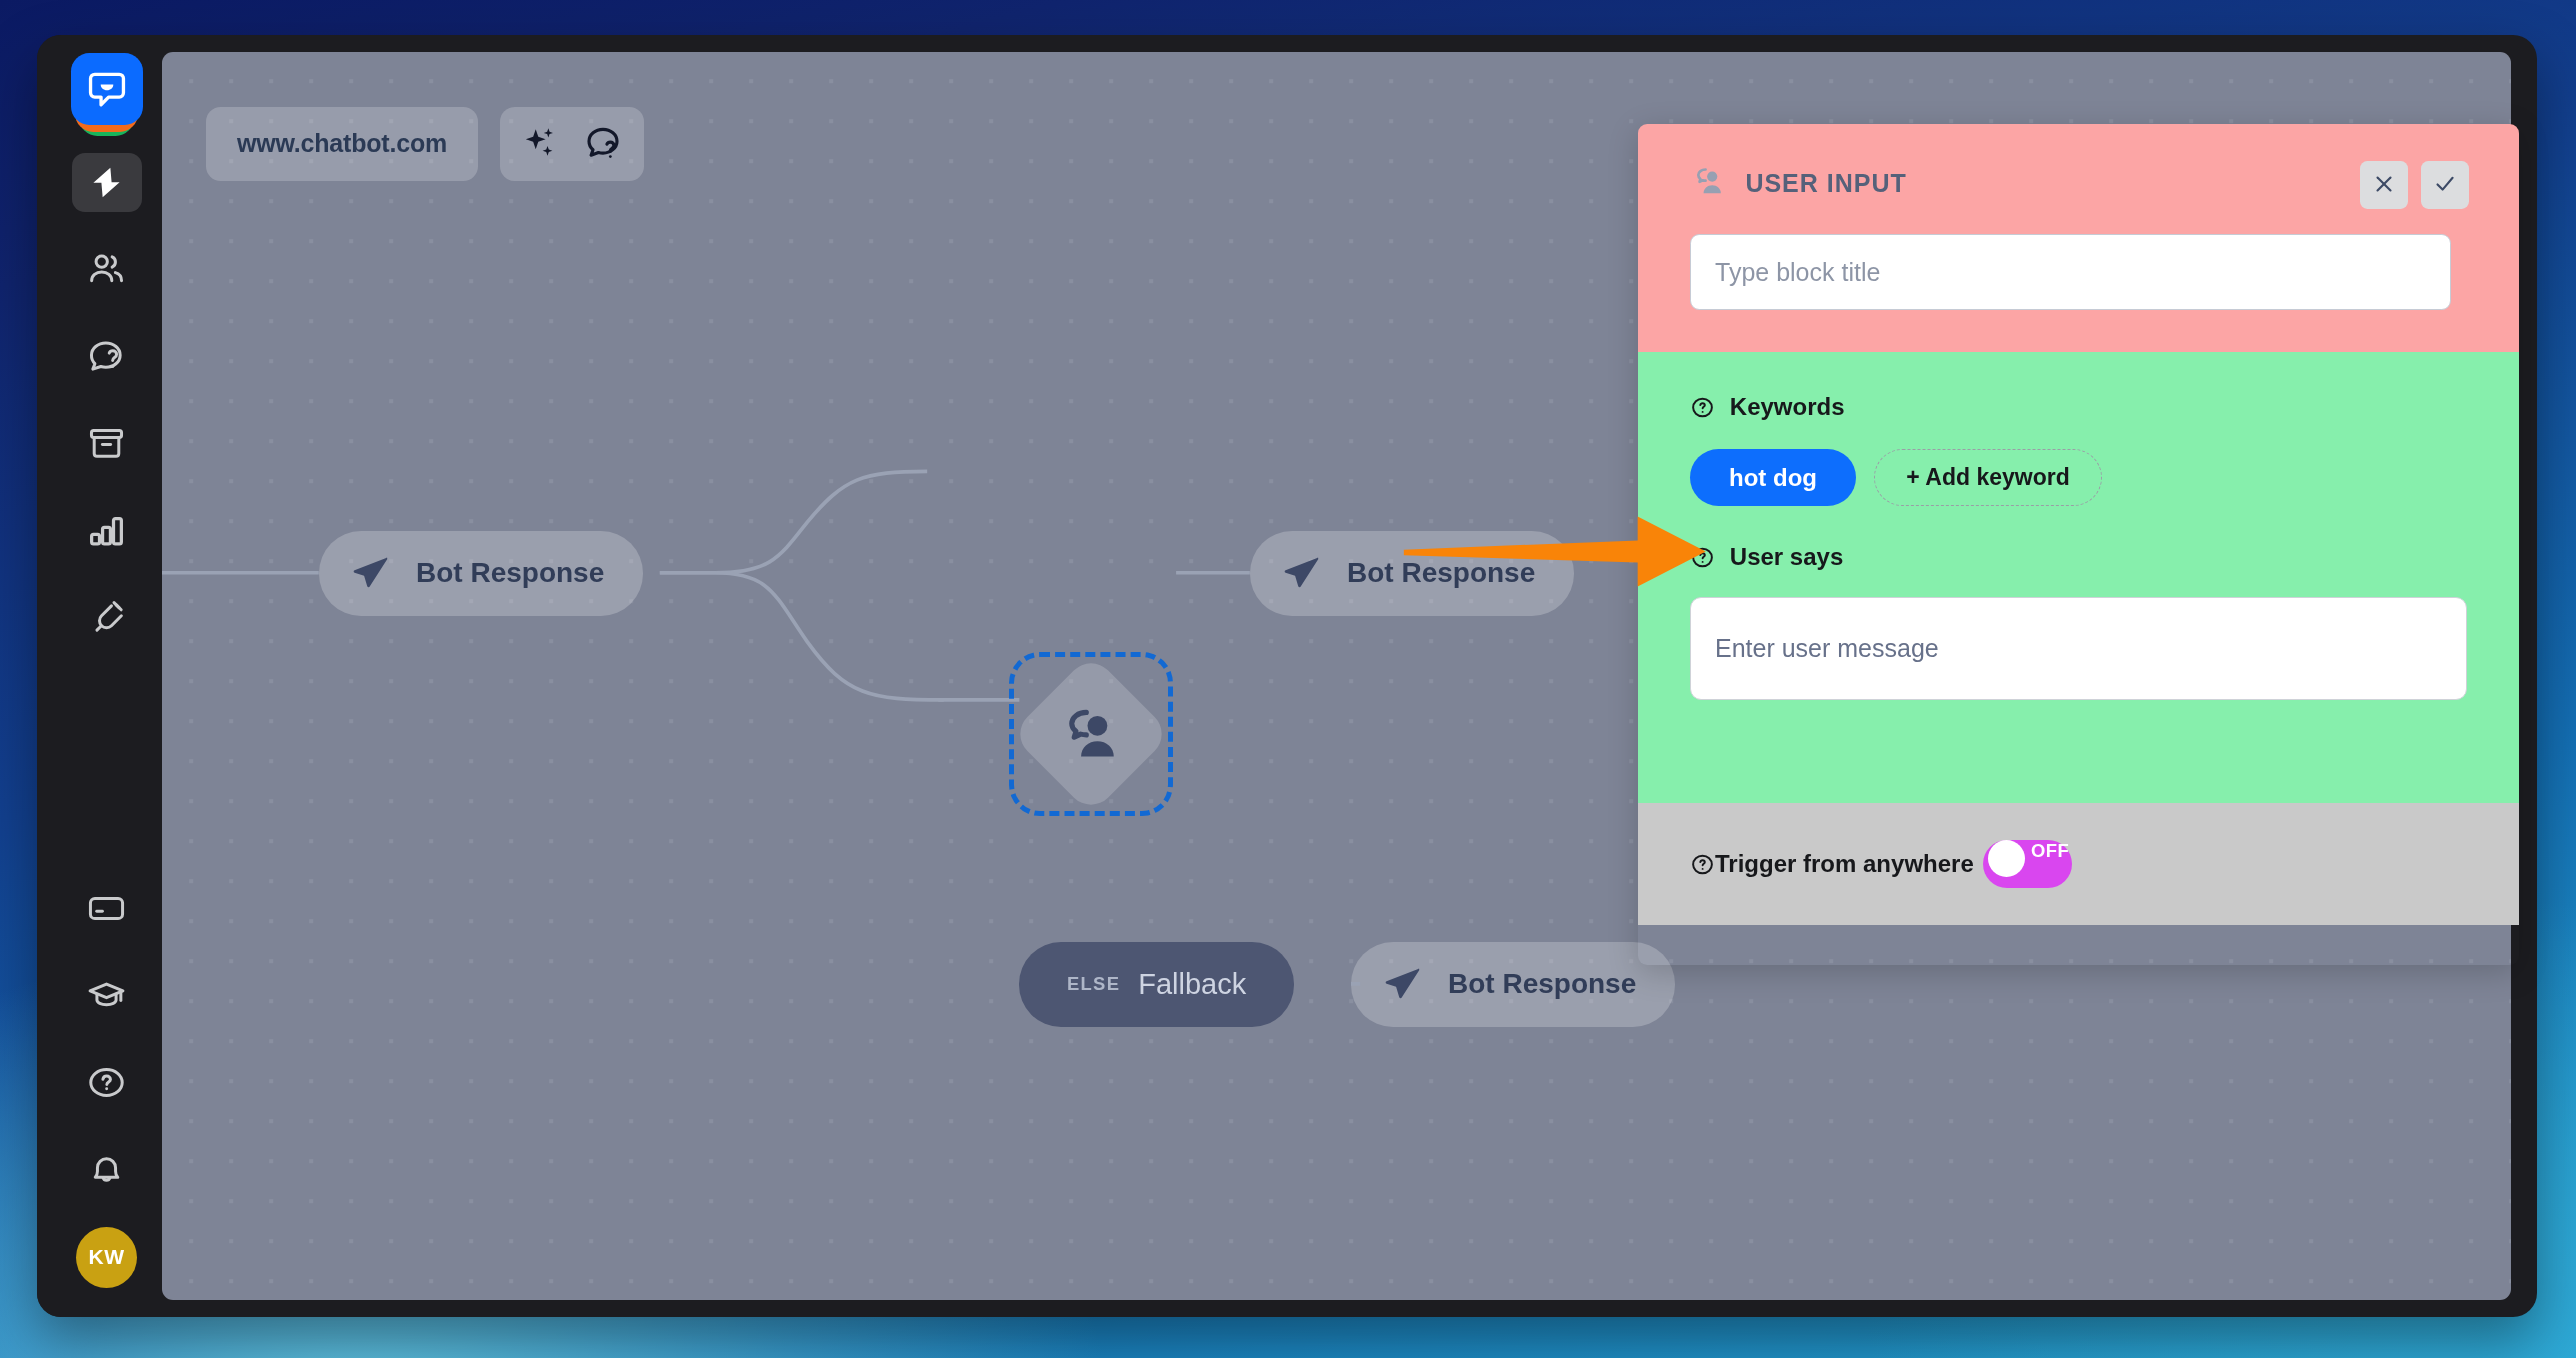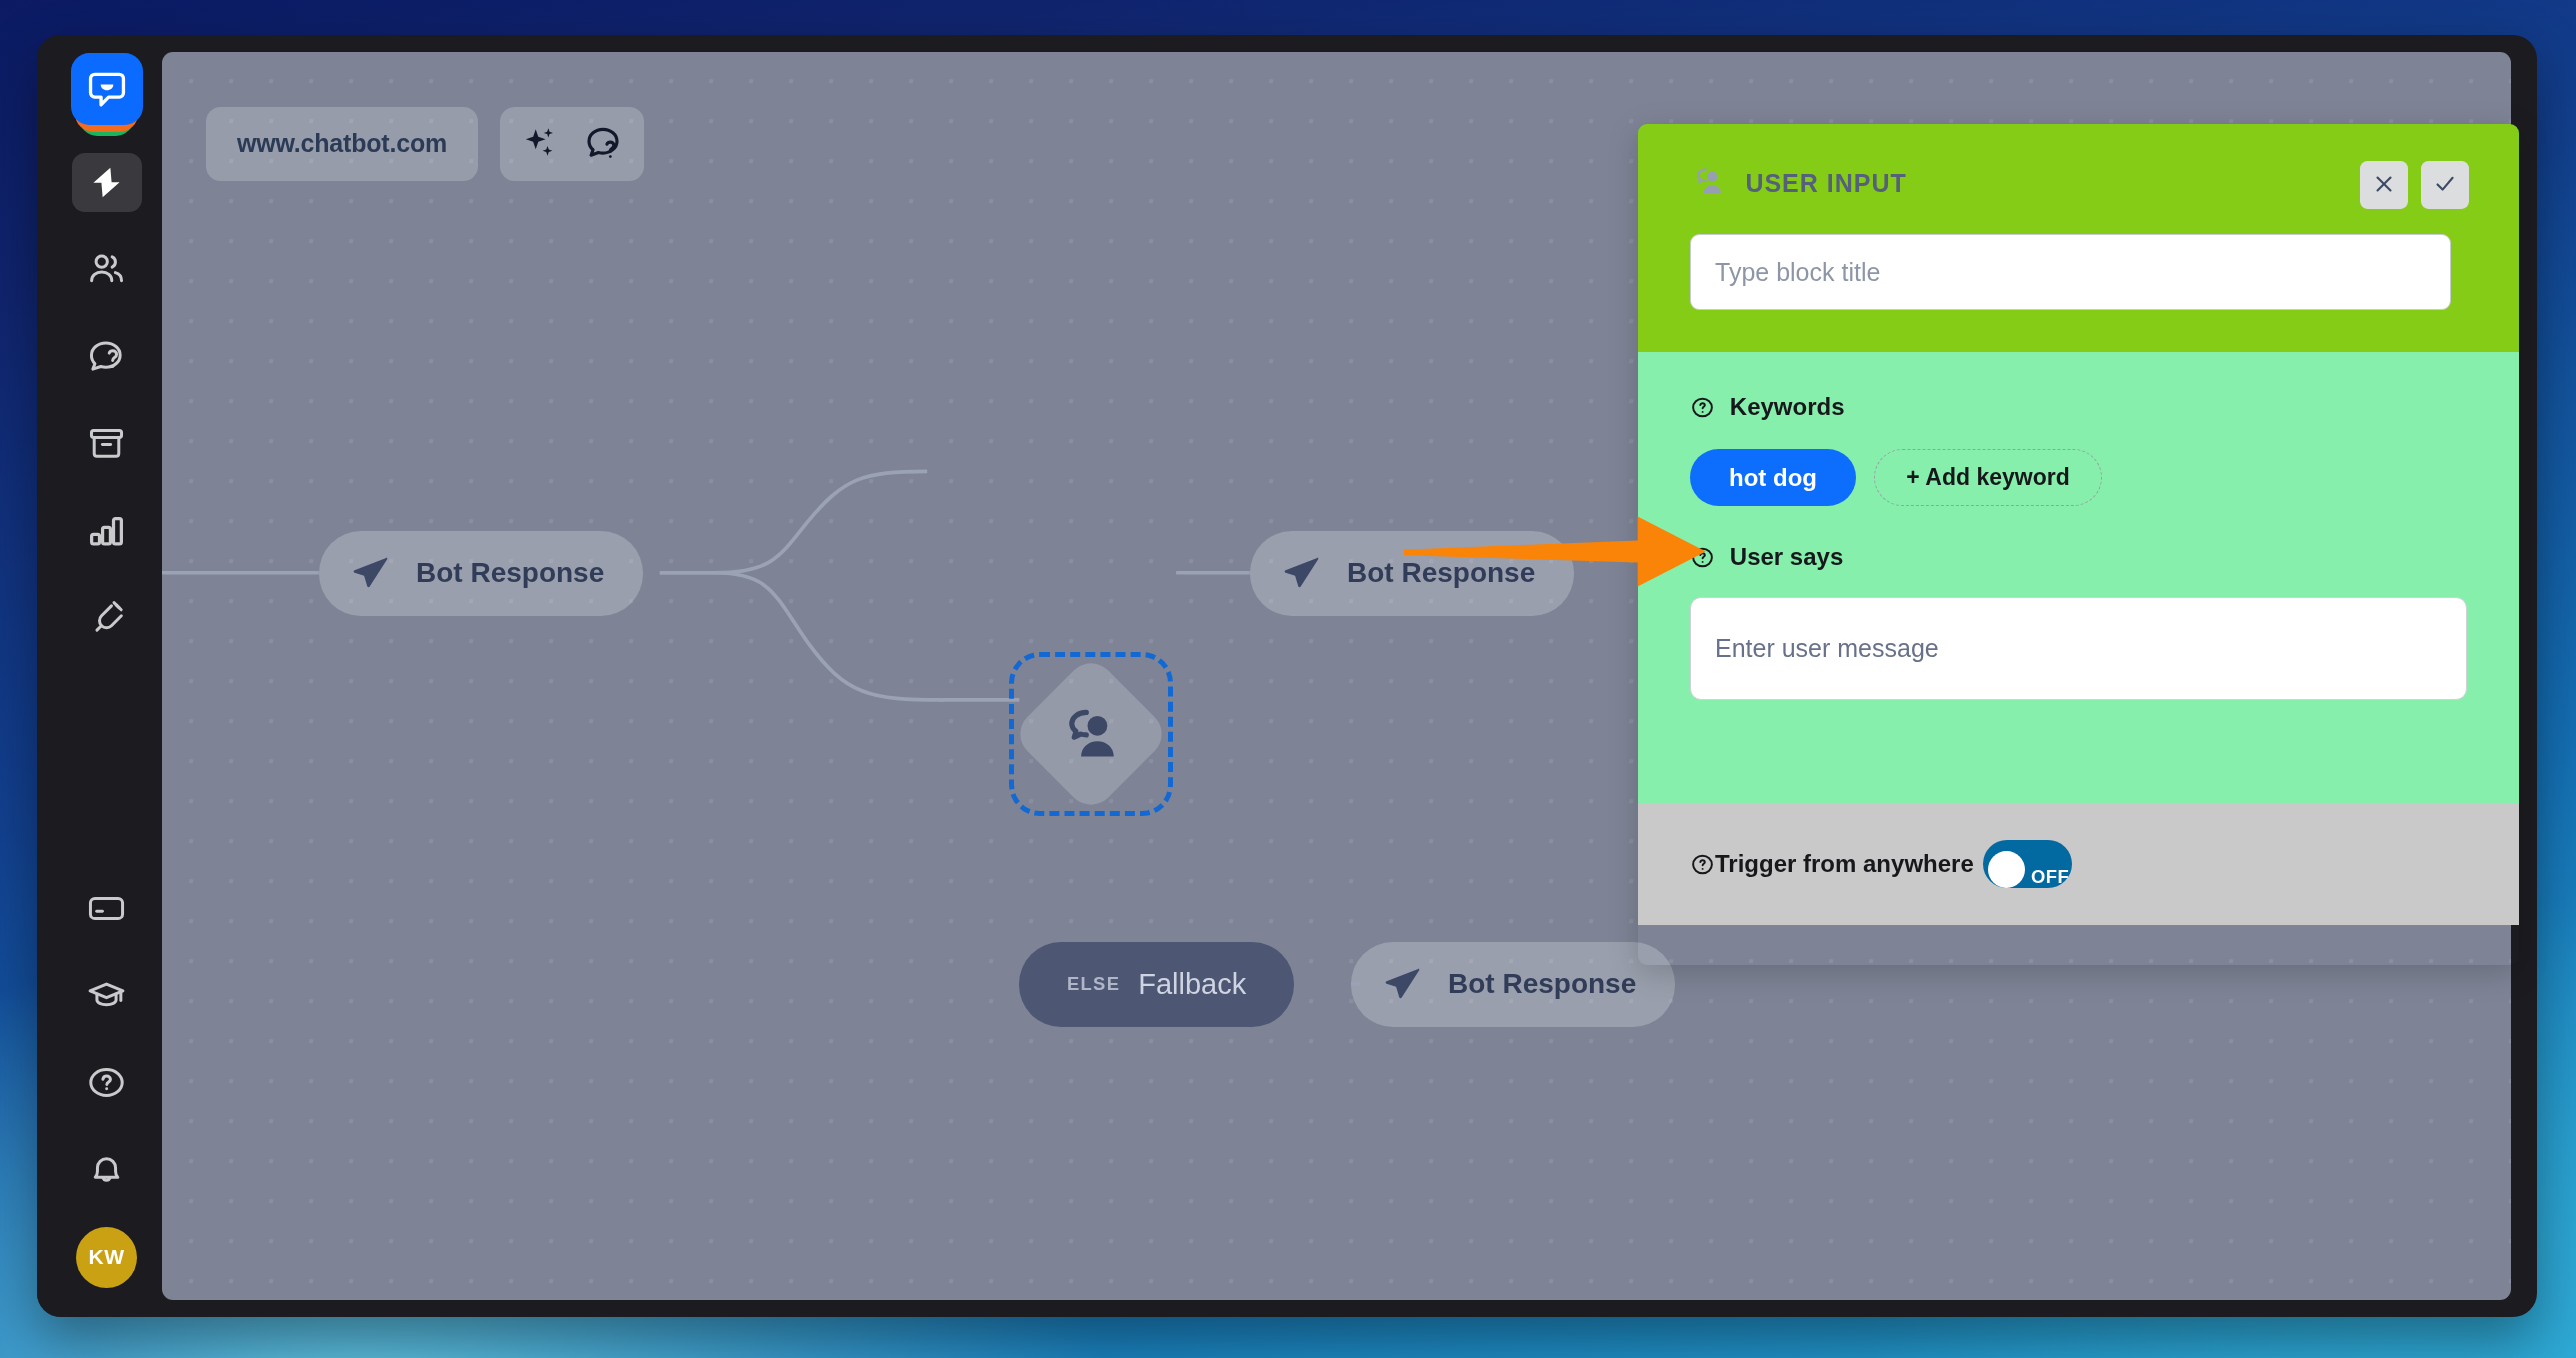--- a/index.html
+++ b/index.html
@@ -162,21 +162,21 @@
   #user-input-panel {
     position: absolute;
     left: 1601px; top: 89px;
     width: 881px; height: 841px;
     border-radius: 9.2px;
     overflow: hidden;
     box-shadow: 0 7.4px 31px rgba(0,0,0,.18);
     z-index: 20;
   }
   #panel-head {
-    background: #84cc16;
+    background: #fca5a5;
     padding: 39px 68px 42px 52px;
     position: relative;
   }
   #panel-head-row { display: flex; align-items: center; gap: 18.4px; }
   #panel-title {
     color: #55617a; font-size: 25px; font-weight: 600; letter-spacing: 1px;
   }
   #panel-actions { position: absolute; right: 50px; top: 37px; display: flex; gap: 13px; }
   .panel-act {
     width: 48px; height: 48px; border-radius: 7.4px;
@@ -237,23 +237,23 @@
 
   #panel-footer {
     background: #c9c9c9;
     height: 122px;
     display: flex; align-items: center;
     padding: 0 52px;
   }
   #footer-label { color: #17181b; font-size: 24px; font-weight: 700; }
   #trigger-toggle {
     width: 89px; height: 48px;
-    background: #0369a1;
+    background: #d946ef;
     border-radius: 24px;
-    display: flex; align-items: flex-end;
+    display: flex; align-items: flex-start;
     padding: 0 5.5px; gap: 5.5px;
     margin-left: 9.2px;
   }
   #toggle-knob { width: 37px; height: 37px; border-radius: 50%; background: #fff; flex: 0 0 auto; }
   #toggle-state { color: #fff; font-size: 18.4px; font-weight: 700; letter-spacing: 0.5px; }
 </style>
 </head>
 <body>
 
 <div id="app-window">

